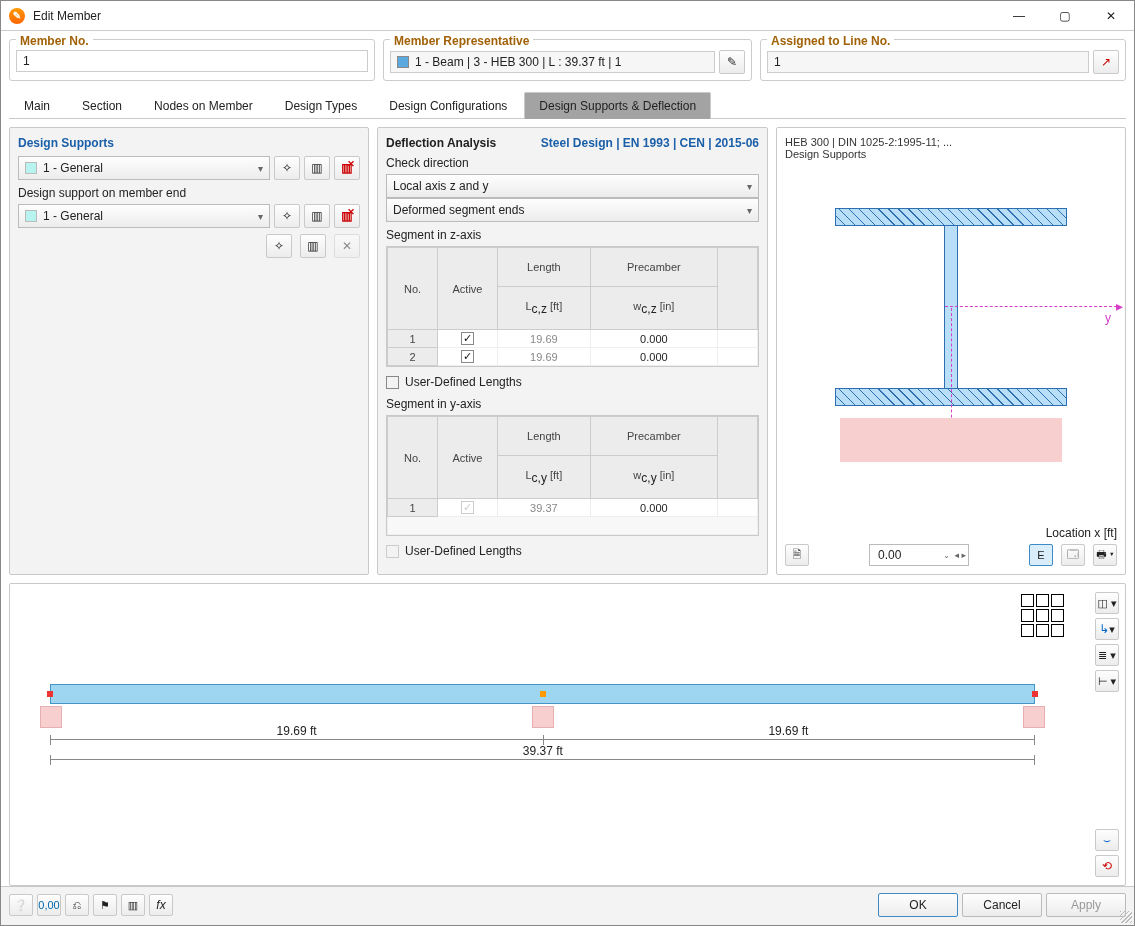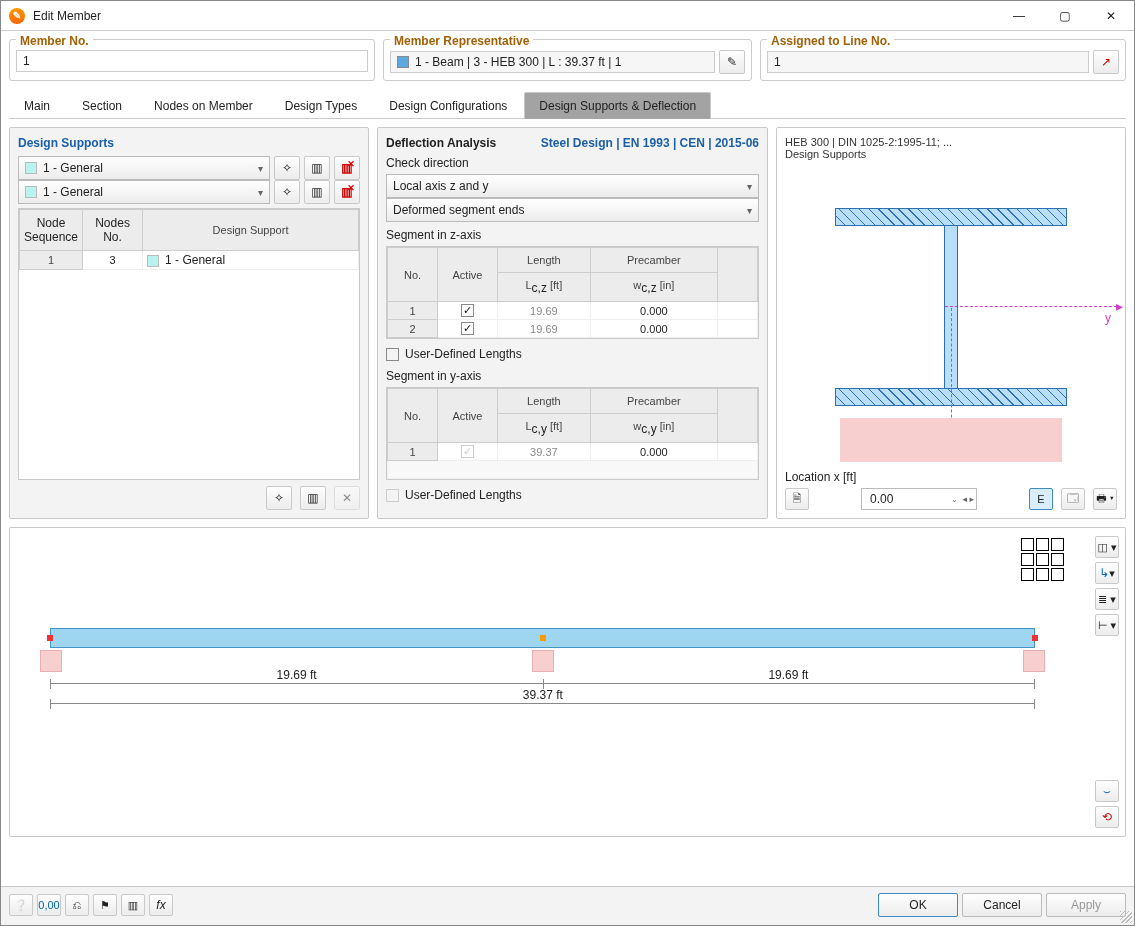--- a/index.html
+++ b/index.html
@@ -27,21 +27,21 @@
 .panel{border:1px solid #c9c9c9;background:#f3f3f3;padding:8px;border-radius:2px}
 .panel .ptitle{color:#1b5fa8;font-weight:600;margin-bottom:6px;display:flex;justify-content:space-between}
 .panel .ptitle .right{color:#1b5fa8;font-weight:600}
 .lbl{margin:6px 0 4px 0}
 .select{height:24px;border:1px solid #bbb;background:linear-gradient(#fefefe,#ececec);display:flex;align-items:center;padding:0 6px;position:relative;cursor:pointer}
 .select .caret{margin-left:auto;color:#666;font-size:10px}
 .sel-row{display:flex;align-items:center}
 .sel-row .select{flex:1}
 .grid{border:1px solid #c9c9c9;background:#fff;margin-top:4px}
 .grid table{border-collapse:collapse;width:100%}
-.grid th{background:#ececec;border:1px solid #ccc;padding:6px 4px;font-weight:400;text-align:center;font-size:11px;color:#444}
+.grid th{background:#ececec;border:1px solid #ccc;padding:13px 4px;font-weight:400;text-align:center;font-size:11px;color:#444}
 .grid td{border:1px solid #eee;padding:2px 4px;text-align:center;font-size:11px;background:#fff}
 .grid td.left{text-align:left}
 .grid .rowhdr{background:#ececec;border:1px solid #ccc;color:#444;text-align:center}
 .chk{width:13px;height:13px;border:1px solid #888;display:inline-flex;align-items:center;justify-content:center;font-size:10px}
 .chk.on::after{content:"✓";font-size:11px;color:#111}
 .chk.off{color:#ccc;border-color:#ccc}
 .chk.off::after{content:"✓";color:#ccc;font-size:11px}
 .chkline{display:flex;align-items:center;gap:6px;margin:8px 0;color:#333}
 .chkline.dis{color:#999}
 .right-panel{flex:0 0 350px;display:flex;flex-direction:column}
@@ -155,55 +155,34 @@
           <span>1 - General</span>
           <span class="caret">▾</span>
         </div>
         <div class="icon-btn">✧</div>
         <div class="icon-btn">▥</div>
         <div class="icon-btn">
             <span class="del-x">▥</span>
           </div>
       </div>
 
+      <div class="lbl">Design support on member end</div>
       <div class="sel-row">
         <div class="select">
           <span class="sw-cyan"></span>
           <span>1 - General</span>
           <span class="caret">▾</span>
         </div>
         <div class="icon-btn">✧</div>
         <div class="icon-btn">▥</div>
         <div class="icon-btn">
             <span class="del-x">▥</span>
           </div>
       </div>
 
-      <div class="grid" style="flex:1;min-height:140px">
-        <table>
-          <thead>
-            <tr>
-              <th style="width:60px">
-                  <div style="white-space:pre-line">Node Sequence</div>
-                </th>
-              <th style="width:60px">
-                  <div>Nodes<br>No.</div>
-                </th>
-              <th>Design Support</th>
-            </tr>
-          </thead>
-          <tbody>
-            <tr>
-              <td class="rowhdr">1</td>
-              <td>3</td>
-              <td class="left"><span class="sw-cyan" style="display:inline-block;vertical-align:middle"></span><span>1 - General</span></td>
-            </tr>
-          </tbody>
-        </table>
-      </div>
       <div class="icon-row">
         <div class="icon-btn">✧</div>
         <div class="icon-btn">▥</div>
         <div class="icon-btn" style="opacity:.5">✕</div>
       </div>
     </div>
 
     <div class="panel panel-mid">
       <div class="ptitle">
         <span>Deflection Analysis</span>
@@ -305,25 +284,25 @@
           <div class="i-web"></div>
           <div class="i-flange bot"></div>
           <div class="axis-y">
               <span style="position:absolute;right:6px;top:4px;color:#d63cc7">y</span>
             </div>
           <div class="axis-z">
               <span style="position:absolute;left:6px;bottom:2px;color:#d63cc7">z</span>
             </div>
           <div class="pink-box"></div>
         </div>
-        <div style="text-align:left;" class="lab">Location x [ft]</div>
+        <div style="text-align:right;" class="lab">Location x [ft]</div>
         <div class="row-flex">
           <div class="tinybtn">🗎</div>
           <div style="flex:1;display:flex;justify-content:center">
-            <div class="spin" style="width:116px">
+            <div class="spin" style="width:100px">
               <span>0.00</span>
               <span class="btns">⌄</span>
               <span class="arrows">◂ ▸</span>
             </div>
           </div>
           <div class="tinybtn blue">E</div>
           <div class="tinybtn">🗔</div>
           <div class="tinybtn">🖶 ▾</div>
         </div>
       </div>

